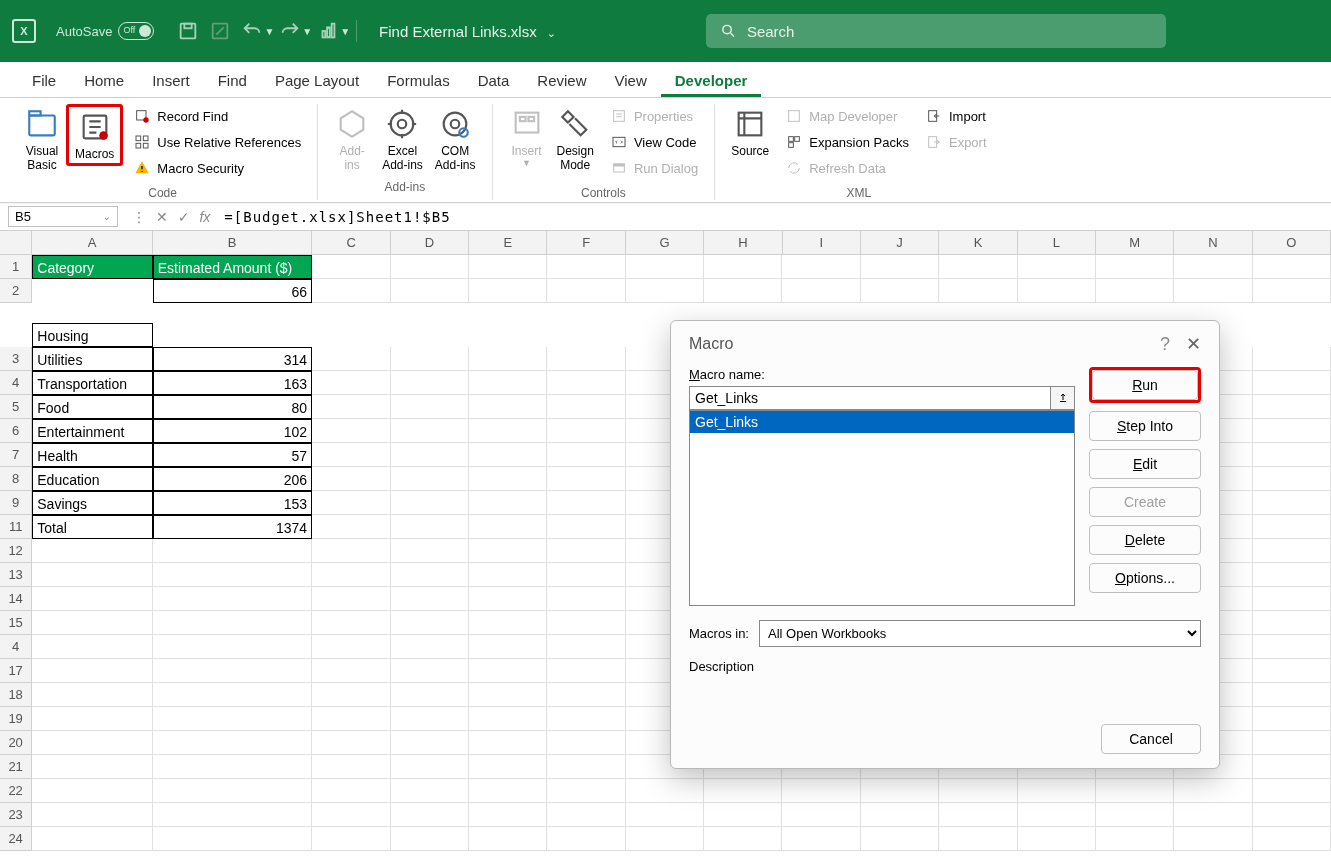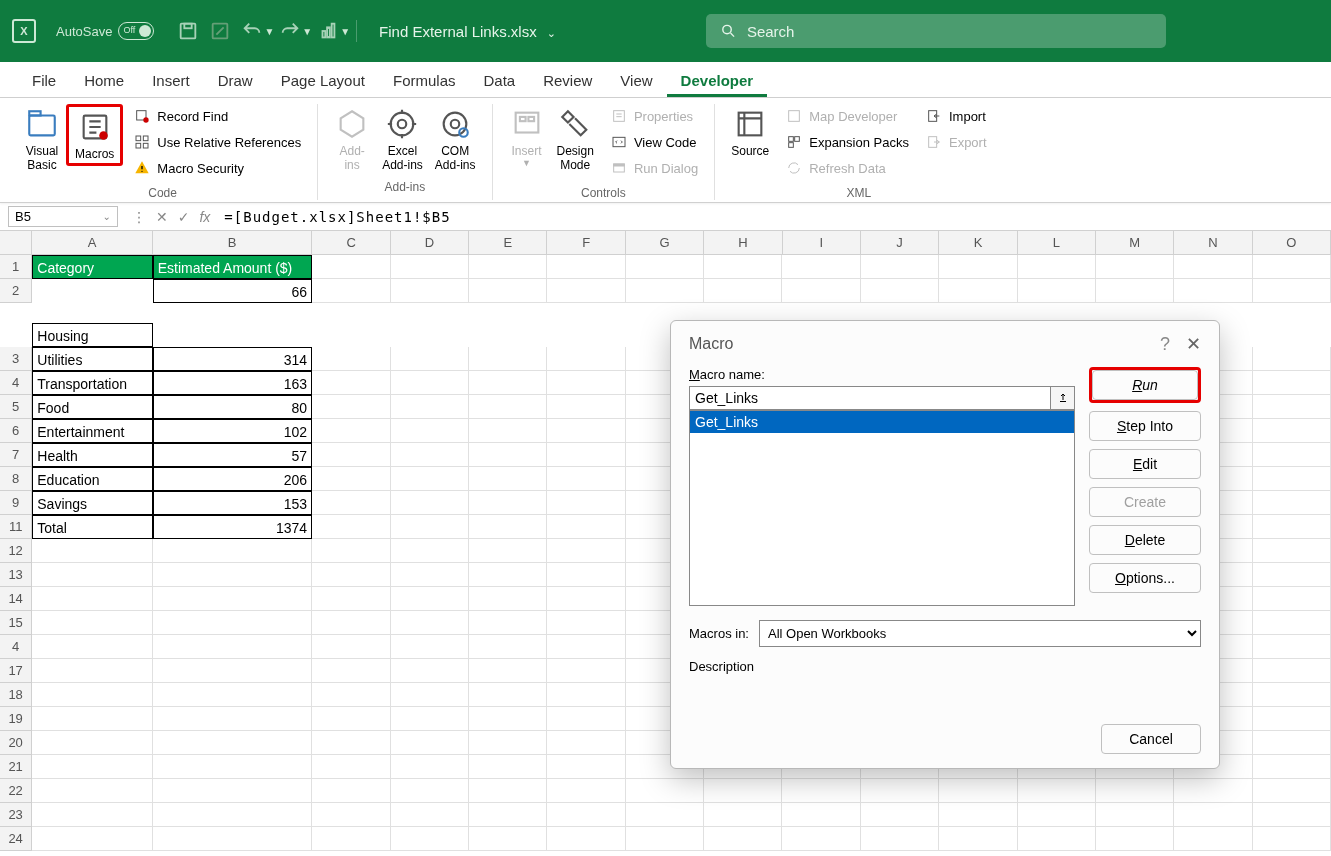--- a/index.html
+++ b/index.html
@@ -126,21 +126,21 @@
         <path d="M20 20l-5-5"></path>
       </svg>
     <input style="margin-left: 10px;" placeholder="Search">
   </div>
 </div>
 
 <div class="tabs" id="tabs-container">
     <div class="tab">File</div>
     <div class="tab">Home</div>
     <div class="tab">Insert</div>
-    <div class="tab">Draw</div>
+    <div class="tab">Find</div>
     <div class="tab">Page Layout</div>
     <div class="tab">Formulas</div>
     <div class="tab">Data</div>
     <div class="tab">Review</div>
     <div class="tab">View</div>
     <div class="tab active">Developer</div>
   </div>
 
 <div class="ribbon">
 
@@ -825,21 +825,21 @@
               <path d="M12 4v12M8 8l4-4 4 4" stroke="#000" stroke-width="2" fill="none"></path>
               <rect x="6" y="18" width="12" height="2" fill="#000"></rect>
             </svg>
           </div>
       </div>
       <div class="macro-list">
         <div class="macro-item">Get_Links</div>
       </div>
     </div>
     <div class="dialog-right">
-      <div class="run-highlight"><button class="dbtn" style="width:100%;font-style:italic;"><span class="u">R</span>un</button></div>
+      <div class="run-highlight"><button class="dbtn" style="width:100%;"><span class="u">R</span>un</button></div>
       <button class="dbtn"><span class="u">S</span>tep Into</button>
       <button class="dbtn"><span class="u">E</span>dit</button>
       <button class="dbtn disabled">Create</button>
       <button class="dbtn"><span class="u">D</span>elete</button>
       <button class="dbtn"><span class="u">O</span>ptions...</button>
     </div>
   </div>
   <div class="macros-in">
     <span>M<span class="u">a</span>cros in:</span>
     <select><option>All Open Workbooks</option></select>

